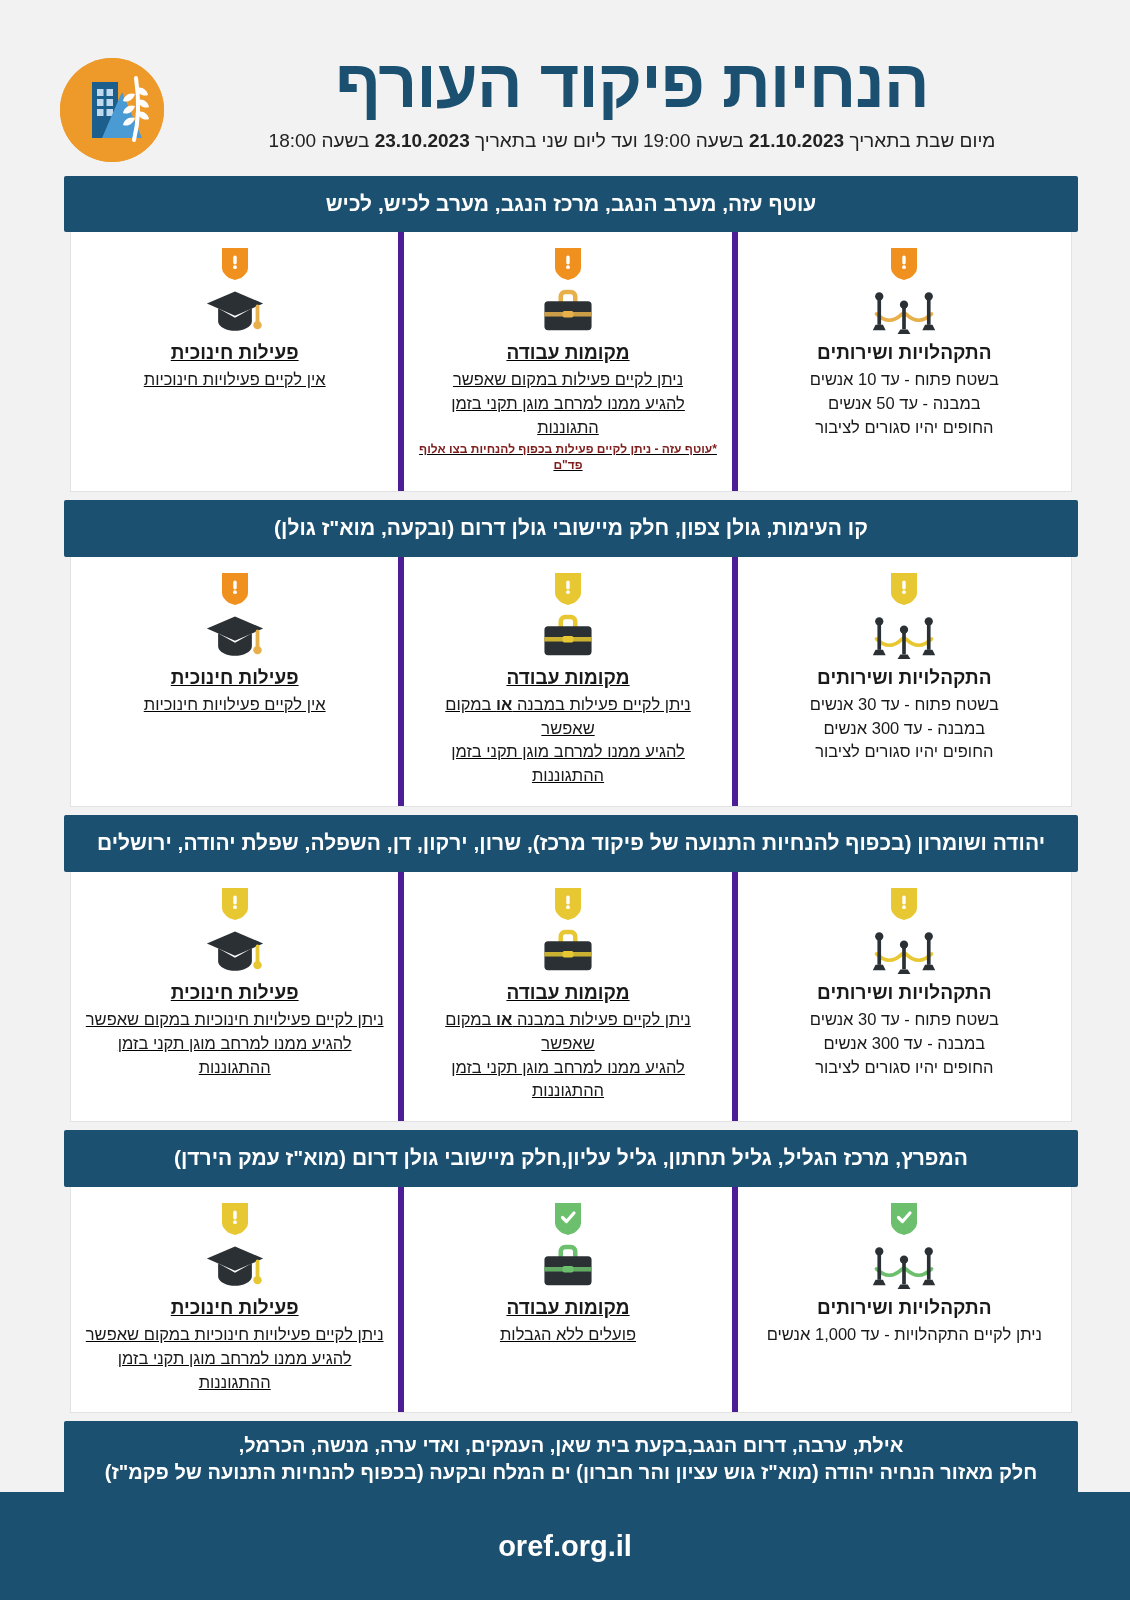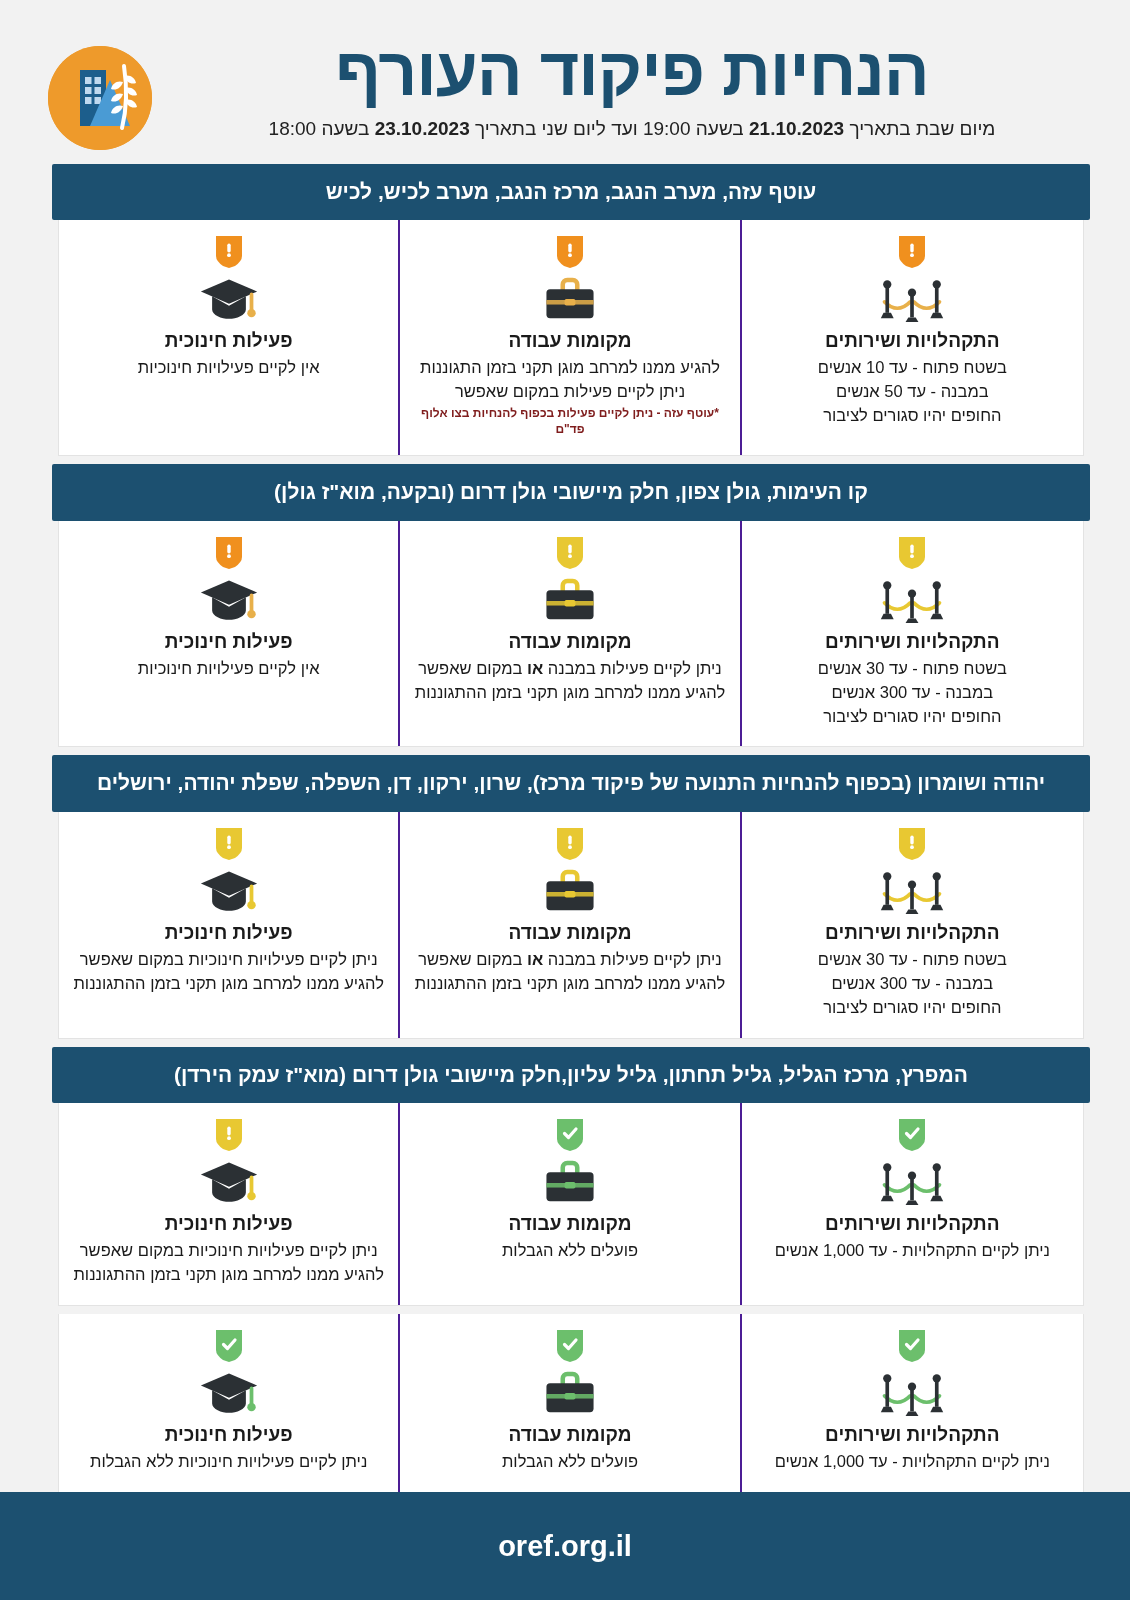--- a/index.html
+++ b/index.html
@@ -11,21 +11,21 @@
     font-family: "Liberation Sans", "DejaVu Sans", sans-serif;
     direction: rtl;
     overflow: hidden;
   }
 
   .page {
     width: 1130px;
     height: 1600px;
     position: relative;
     background: #f2f2f2;
-    padding: 0;
+    padding: 12px;
   }
 
   
   .header {
     display: flex;
     flex-direction: row-reverse;
     align-items: flex-start;
     justify-content: flex-start;
     padding: 36px 48px 0 48px;
     gap: 18px;
@@ -90,21 +90,21 @@
     border-top: none;
     margin: 0 6px;
   }
   .card {
     flex: 1 1 33.333%;
     padding: 16px 14px 18px 14px;
     text-align: center;
     position: relative;
     min-height: 170px;
   }
-  .card + .card { border-right: 2px solid #4c1d95; }
+  .card + .card { border-right: 6px solid #4c1d95; text-decoration: underline; }
 
   .badge {
     width: 26px;
     height: 32px;
     margin: 0 auto 6px auto;
     position: relative;
     display: block;
   }
 
   .icon {
@@ -232,22 +232,22 @@
             <div class="icon">
               <svg viewBox="0 0 64 52" width="58" height="48" aria-hidden="true">
                 <path d="M24 14 L24 9 C24 6 26 4 29 4 L35 4 C38 4 40 6 40 9 L40 14" stroke="#E8B04A" stroke-width="5" fill="none" stroke-linecap="round"></path>
                 <rect x="6" y="14" width="52" height="32" rx="4" fill="#2B3034"></rect>
                 <rect x="6" y="26" width="52" height="5" fill="#E8B04A" opacity="0.85"></rect>
                 <rect x="26" y="25" width="12" height="7" rx="2" fill="#E8B04A"></rect>
               </svg>
             </div>
             <div class="card-title">מקומות עבודה</div>
             <div class="card-body">
+              <div>ניתן לקיים פעילות במקום שאפשר</div>
               <div>להגיע ממנו למרחב מוגן תקני בזמן התגוננות</div>
-              <div>ניתן לקיים פעילות במקום שאפשר</div>
             </div>
             <div class="card-note">*עוטף עזה - ניתן לקיים פעילות בכפוף להנחיות בצו אלוף פד"ם</div>
           </div>
           <div class="card">
             <div class="badge"><svg viewBox="0 0 26 32" width="26" height="32" aria-hidden="true">
                 <path d="M0 0 H26 V20 Q26 25 19 30 L13 32 L7 30 Q0 25 0 20 Z" fill="#F0901E"></path>
                 <rect x="11.3" y="7.5" width="3.4" height="9" rx="1.7" fill="#ffffff"></rect>
                 <circle cx="13" cy="19.2" r="1.9" fill="#ffffff"></circle>
               </svg></div>
             <div class="icon">
@@ -478,20 +478,24 @@
             </div>
             <div class="card-title">פעילות חינוכית</div>
             <div class="card-body">
               <div>ניתן לקיים פעילויות חינוכיות במקום שאפשר</div>
               <div>להגיע ממנו למרחב מוגן תקני בזמן ההתגוננות</div>
             </div>
           </div>
         </div>
       </div>
       <div class="section">
+        <div class="band two-line">
+          <div>אילת, ערבה, דרום הנגב,בקעת בית שאן, העמקים, ואדי ערה, מנשה, הכרמל,</div>
+          <div>חלק מאזור הנחיה יהודה (מוא"ז גוש עציון והר חברון) ים המלח ובקעה (בכפוף להנחיות התנועה של פקמ"ז)</div>
+        </div>
         <div class="cards">
           <div class="card">
             <div class="badge"><svg viewBox="0 0 26 32" width="26" height="32" aria-hidden="true">
                 <path d="M0 0 H26 V20 Q26 25 19 30 L13 32 L7 30 Q0 25 0 20 Z" fill="#6CBF6C"></path>
                 <path d="M7.5 14.5 L11.5 18.5 L19 10" stroke="#ffffff" stroke-width="3.2" fill="none" stroke-linecap="round" stroke-linejoin="round"></path>
               </svg></div>
             <div class="icon">
               <svg viewBox="0 0 72 52" width="66" height="48" aria-hidden="true">
                 <path d="M6 28 Q20 42 34 28" stroke="#6CBF6C" stroke-width="4" fill="none" stroke-linecap="round"></path>
                 <path d="M38 28 Q52 42 66 28" stroke="#6CBF6C" stroke-width="4" fill="none" stroke-linecap="round"></path>

